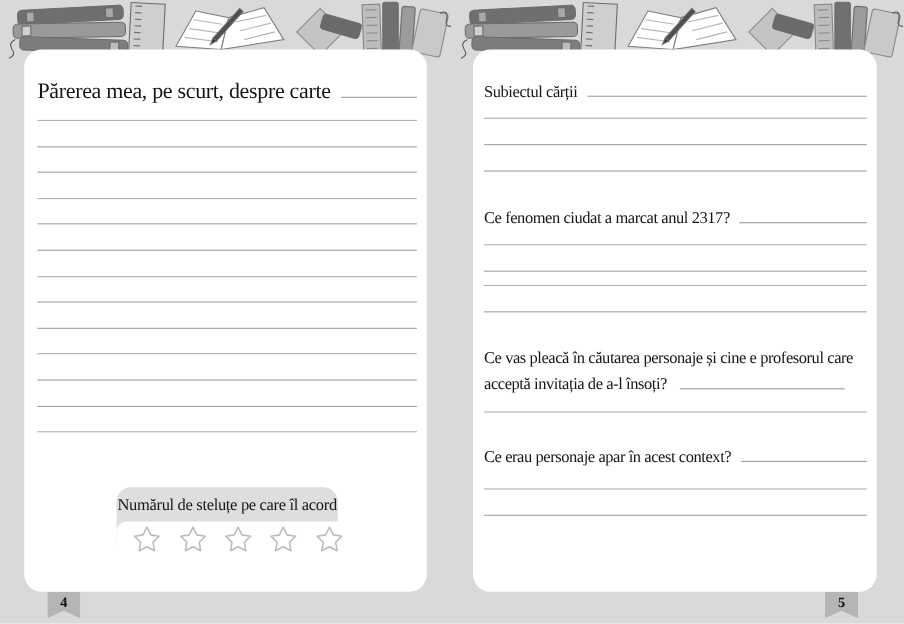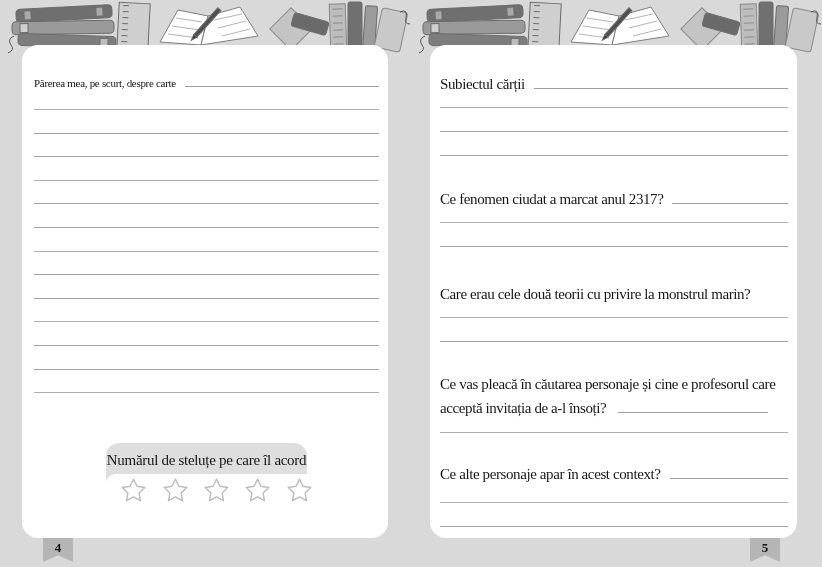--- a/index.html
+++ b/index.html
@@ -13,21 +13,21 @@
   #books-right { left:411px; }
 
   .page {
     position:absolute; top:45px; height:493px; background:#ffffff;
     border-radius:16px; overflow:hidden; box-sizing:border-box;
     padding:0 9px 0 12px; z-index:2;
   }
   #left-page  { left:22px;  width:366px; }
   #right-page { left:430px; width:367px;padding-left:10px; }
 
-  .trow { display:flex; align-items:baseline; font-size:11px; letter-spacing:-0.3px; line-height:22px; height:22px; white-space:nowrap; }
+  .trow { display:flex; align-items:baseline; font-size:20px; letter-spacing:-0.3px; line-height:22px; height:22px; white-space:nowrap; }
   .tail { flex:1 1 auto; height:1px; border-bottom:1px solid #9e9e9e; margin-left:9px; }
 
   .wl  { border-bottom:1px solid #a2a2a2; }
   .h12 { height:12px; }  .h15 { height:15px; }  .h17 { height:17px; }
   .h22 { height:22.6px; } .h23 { height:23px; }
   .lines .wl:nth-child(3n+1) { border-bottom-color:#b0b0b0; } .mt27{margin-top:27px} .mt28{margin-top:28px}
   .mt30{margin-top:30px} .mt32{margin-top:32px}
   .mt36{margin-top:36px}
 
   .qtext { white-space:nowrap; }
@@ -218,38 +218,35 @@
 
     <div class="trow q15 mt32">
       <span class="qtext">Ce fenomen ciudat a marcat anul 2317?</span>
       <span class="tail"></span>
     </div>
     <div class="lines">
       <div class="wl h12"></div>
       <div class="wl h23"></div>
     </div>
 
-    <div class="trow q15 mt36">
-      <span class="qtext">Care erau cele două teorii cu privire la monstrul marin?</span>
-    </div>
     <div class="lines">
       <div class="wl h12"></div>
       <div class="wl h23"></div>
     </div>
 
     <div class="qpara mt30">
       <span>Ce vas pleacă în căutarea personaje și cine e profesorul care acceptă invitația de a-l însoți?</span>
       <span class="inline-tail"></span>
     </div>
     <div class="lines">
       <div class="wl h12"></div>
     </div>
 
     <div class="trow q15 mt30">
-      <span class="qtext">Ce alte personaje apar în acest context?</span>
+      <span class="qtext">Ce erau personaje apar în acest context?</span>
       <span class="tail"></span>
     </div>
     <div class="lines">
       <div class="wl h17"></div>
       <div class="wl h23"></div>
     </div>
   </div>
 
   <div class="ribbon" id="ribbon-left">
     <span>4</span>

